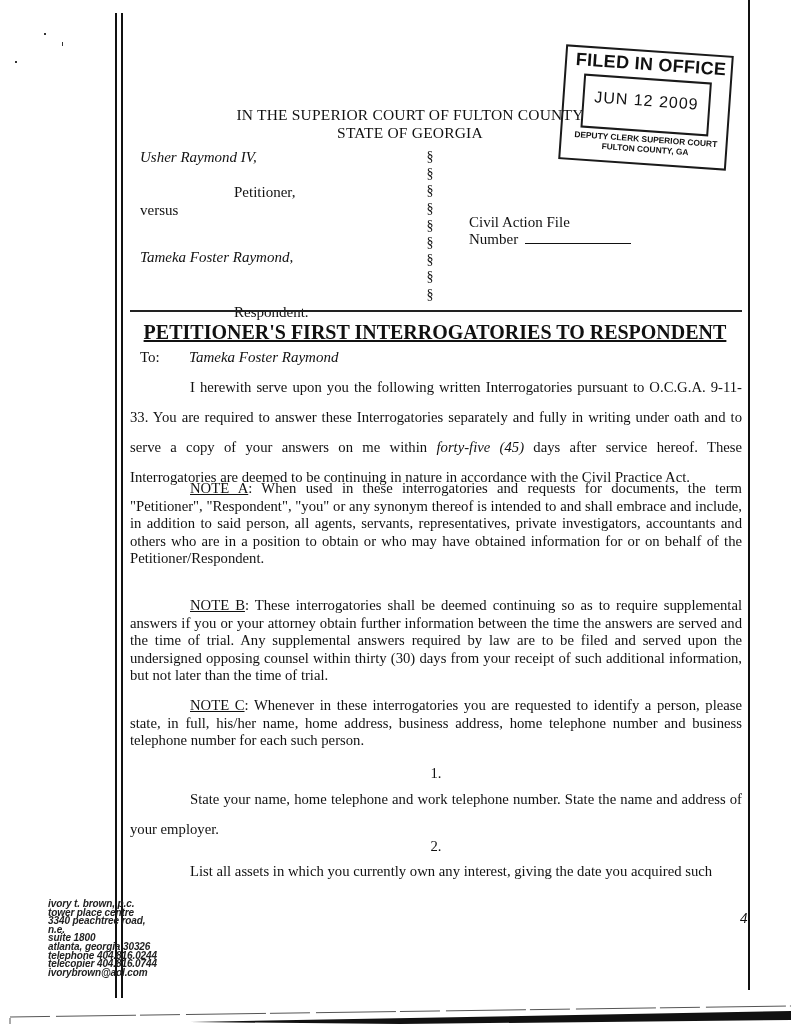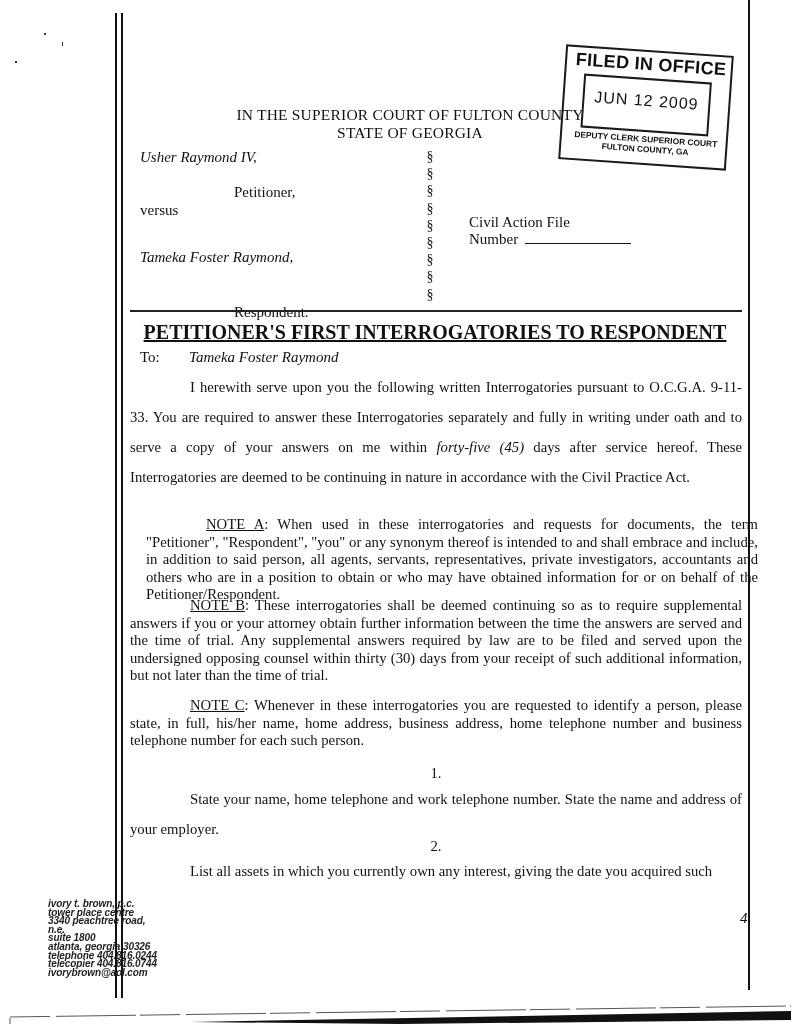--- a/index.html
+++ b/index.html
@@ -124,21 +124,21 @@
 
 <div class="abs doc-heading">PETITIONER'S FIRST INTERROGATORIES TO RESPONDENT</div>
 
 <div class="abs caption-text" style="left:140px;top:348px;">To:</div>
 <div class="abs caption-text italic" style="left:189px;top:348px;">Tameka Foster Raymond</div>
 
 <div class="abs para para-wide" style="top:372px;">
   <span class="indent"></span><span>I herewith serve upon you the following written Interrogatories pursuant to O.C.G.A. 9-11-33. You are required to answer these Interrogatories separately and fully in writing under oath and to serve a copy of your answers on me within </span><span class="italic">forty-five (45)</span><span> days after service hereof. These Interrogatories are deemed to be continuing in nature in accordance with the Civil Practice Act.</span>
 </div>
 
-<div class="abs para para-tight" style="top:516px;margin-left:16px;">
+<div class="abs para para-tight" style="top:480px;">
   <span class="indent"></span><span class="u">NOTE A</span><span>:  When used in these interrogatories and requests for documents, the term "Petitioner", "Respondent", "you" or any synonym thereof is intended to and shall embrace and include, in addition to said person, all agents, servants, representatives, private investigators, accountants and others who are in a position to obtain or who may have obtained information for or on behalf of the Petitioner/Respondent.</span>
 </div>
 <div class="abs para para-tight" style="top:597px;">
   <span class="indent"></span><span class="u">NOTE B</span><span>:  These interrogatories shall be deemed continuing so as to require supplemental answers if you or your attorney obtain further information between the time the answers are served and the time of trial. Any supplemental answers required by law are to be filed and served upon the undersigned opposing counsel within thirty (30) days from your receipt of such additional information, but not later than the time of trial.</span>
 </div>
 <div class="abs para para-tight" style="top:697px;">
   <span class="indent"></span><span class="u">NOTE C</span><span>:  Whenever in these interrogatories you are requested to identify a person, please state, in full, his/her name, home address, business address, home telephone number and business telephone number for each such person.</span>
 </div>
 
 <div class="abs num" style="top:765px;">1.</div>

